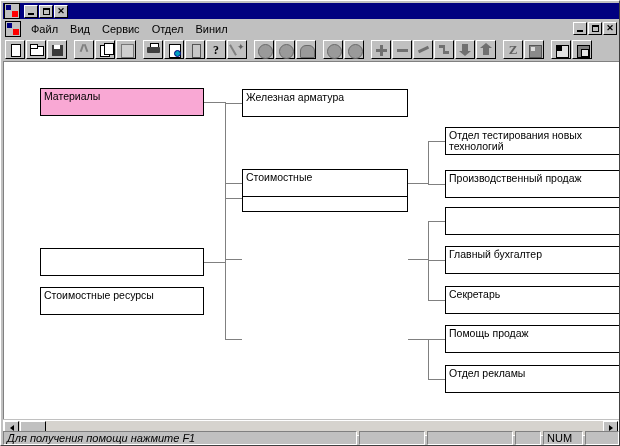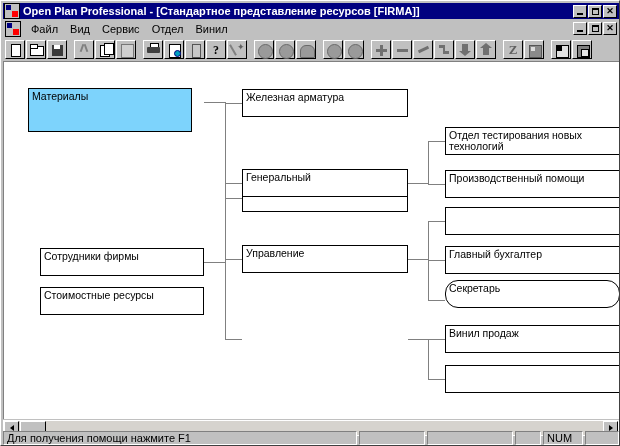--- a/index.html
+++ b/index.html
@@ -126,35 +126,34 @@
             border-top:1px solid #fff;border-left:1px solid #fff;
             border-right:1px solid #000;border-bottom:1px solid #000;box-sizing:border-box;}
 
   
   .statusbar{position:absolute;left:2px;top:430px;width:616px;height:14px;
              display:flex;align-items:stretch;box-sizing:border-box;}
   .spane{background:#c0c0c0;border-top:1px solid #808080;border-left:1px solid #808080;
          border-right:1px solid #fff;border-bottom:1px solid #fff;
          box-sizing:border-box;margin-right:2px;display:flex;align-items:center;
          padding-left:3px;font-size:11px;color:#000;white-space:nowrap;overflow:hidden;}
-  .spane.msg{flex:1 1 auto;}
+  .spane.msg{flex:1 1 auto;font-style:italic;}
   .spane.p1{width:66px;}
   .spane.p2{width:86px;}
   .spane.p3{width:26px;}
   .spane.num{width:40px;}
   .spane.last{width:34px;margin-right:0;}
 </style>
 </head>
 <body>
 
 <div class="app">
 
   <div class="titlebar">
     <div class="title-icon"></div>
-    <div class="title-text">Open Plan Professional - [Стандартное представление ресурсов [FIRMA]]</div>
     <div class="winbtns">
       <div class="wb min"></div>
       <div class="wb max"></div>
       <div class="wb close">✕</div>
     </div>
   </div>
 
   <div class="menubar">
     <div class="doc-icon"></div>
     <div class="menuitem">Файл</div>
@@ -282,73 +281,69 @@
         <div class="conn" style="left: 424px; top: 122px; width: 17px; height: 1px; background: rgb(128, 128, 128);"></div>
         <div class="conn" style="left: 404px; top: 197px; width: 20px; height: 1px; background: rgb(128, 128, 128);"></div>
         <div class="conn" style="left: 424px; top: 159px; width: 1px; height: 79px; background: rgb(128, 128, 128);"></div>
         <div class="conn" style="left: 424px; top: 159px; width: 17px; height: 1px; background: rgb(128, 128, 128);"></div>
         <div class="conn" style="left: 424px; top: 198px; width: 17px; height: 1px; background: rgb(128, 128, 128);"></div>
         <div class="conn" style="left: 424px; top: 238px; width: 17px; height: 1px; background: rgb(128, 128, 128);"></div>
         <div class="conn" style="left: 404px; top: 277px; width: 20px; height: 1px; background: rgb(128, 128, 128);"></div>
         <div class="conn" style="left: 424px; top: 277px; width: 1px; height: 40px; background: rgb(128, 128, 128);"></div>
         <div class="conn" style="left: 424px; top: 277px; width: 17px; height: 1px; background: rgb(128, 128, 128);"></div>
         <div class="conn" style="left: 424px; top: 317px; width: 17px; height: 1px; background: rgb(128, 128, 128);"></div>
-        <div class="node" style="left: 24px; top: 26px; width: 164px; height: 44px; background: #7dd3fc; border-color: rgb(0, 0, 0);">
+        <div class="node" style="left: 36px; top: 26px; width: 164px; height: 28px; background: #f9a8d4; border-color: rgb(0, 0, 0);">
           <div class="shadow" style="background: rgb(0, 0, 0);"></div>
           <div class="lbl">Материалы</div>
         </div>
         <div class="node" style="left: 36px; top: 186px; width: 164px; height: 28px; background: rgb(255, 255, 255); border-color: rgb(0, 0, 0);">
           <div class="shadow" style="background: rgb(0, 0, 0);"></div>
-          <div class="lbl">Сотрудники фирмы</div>
         </div>
         <div class="node" style="left: 238px; top: 27px; width: 166px; height: 28px; background: rgb(255, 255, 255); border-color: rgb(0, 0, 0);">
           <div class="shadow" style="background: rgb(0, 0, 0);"></div>
           <div class="lbl">Железная арматура</div>
         </div>
         <div class="node" style="left: 36px; top: 225px; width: 164px; height: 28px; background: rgb(255, 255, 255); border-color: rgb(0, 0, 0);">
           <div class="shadow" style="background: rgb(0, 0, 0);"></div>
           <div class="lbl">Стоимостные ресурсы</div>
         </div>
         <div class="node" style="left: 238px; top: 122px; width: 166px; height: 28px; background: rgb(255, 255, 255); border-color: rgb(0, 0, 0);">
           <div class="shadow" style="background: rgb(0, 0, 0);"></div>
           <div class="lbl">Винил</div>
         </div>
         <div class="node" style="left: 238px; top: 107px; width: 166px; height: 28px; background: rgb(255, 255, 255); border-color: rgb(0, 0, 0);">
           <div class="shadow" style="background: rgb(0, 0, 0);"></div>
-          <div class="lbl">Генеральный</div>
-        </div>
-        <div class="node" style="left: 238px; top: 183px; width: 166px; height: 28px; background: rgb(255, 255, 255); border-color: rgb(0, 0, 0);">
-          <div class="shadow" style="background: rgb(0, 0, 0);"></div>
-          <div class="lbl">Управление</div>
+          <div class="lbl">Стоимостные</div>
         </div>
         <div class="node" style="left: 441px; top: 65px; width: 175px; height: 28px; background: rgb(255, 255, 255); border-color: rgb(0, 0, 0);">
           <div class="shadow" style="background: rgb(0, 0, 0);"></div>
           <div class="lbl">Отдел тестирования новых технологий</div>
         </div>
         <div class="node" style="left: 441px; top: 108px; width: 175px; height: 28px; background: rgb(255, 255, 255); border-color: rgb(0, 0, 0);">
           <div class="shadow" style="background: rgb(0, 0, 0);"></div>
-          <div class="lbl">Производственный помощи</div>
+          <div class="lbl">Производственный продаж</div>
         </div>
         <div class="node" style="left: 441px; top: 145px; width: 175px; height: 28px; background: rgb(255, 255, 255); border-color: rgb(0, 0, 0);">
           <div class="shadow" style="background: rgb(0, 0, 0);"></div>
         </div>
         <div class="node" style="left: 441px; top: 184px; width: 175px; height: 28px; background: rgb(255, 255, 255); border-color: rgb(0, 0, 0); padding-left: 40px;">
           <div class="shadow" style="background: rgb(0, 0, 0);"></div>
           <div class="lbl">Главный бухгалтер</div>
         </div>
-        <div class="node" style="left: 441px; top: 218px; width: 175px; height: 28px; background: rgb(255, 255, 255); border-color: rgb(0, 0, 0); border-radius: 13px;">
+        <div class="node" style="left: 441px; top: 224px; width: 175px; height: 28px; background: rgb(255, 255, 255); border-color: rgb(0, 0, 0);">
           <div class="shadow" style="background: rgb(0, 0, 0);"></div>
           <div class="lbl">Секретарь</div>
         </div>
         <div class="node" style="left: 441px; top: 263px; width: 175px; height: 28px; background: rgb(255, 255, 255); border-color: rgb(0, 0, 0);">
           <div class="shadow" style="background: rgb(0, 0, 0);"></div>
-          <div class="lbl">Винил продаж</div>
+          <div class="lbl">Помощь продаж</div>
         </div>
         <div class="node" style="left: 441px; top: 303px; width: 175px; height: 28px; background: rgb(255, 255, 255); border-color: rgb(0, 0, 0);">
           <div class="shadow" style="background: rgb(0, 0, 0);"></div>
+          <div class="lbl">Отдел рекламы</div>
         </div>
       </div>
   </div>
 
   <div class="hscroll">
     <div class="sb-arrow left">
         <i class="tri-l"></i>
       </div>
     <div class="sb-thumb"></div>
     <div class="sb-arrow right">

